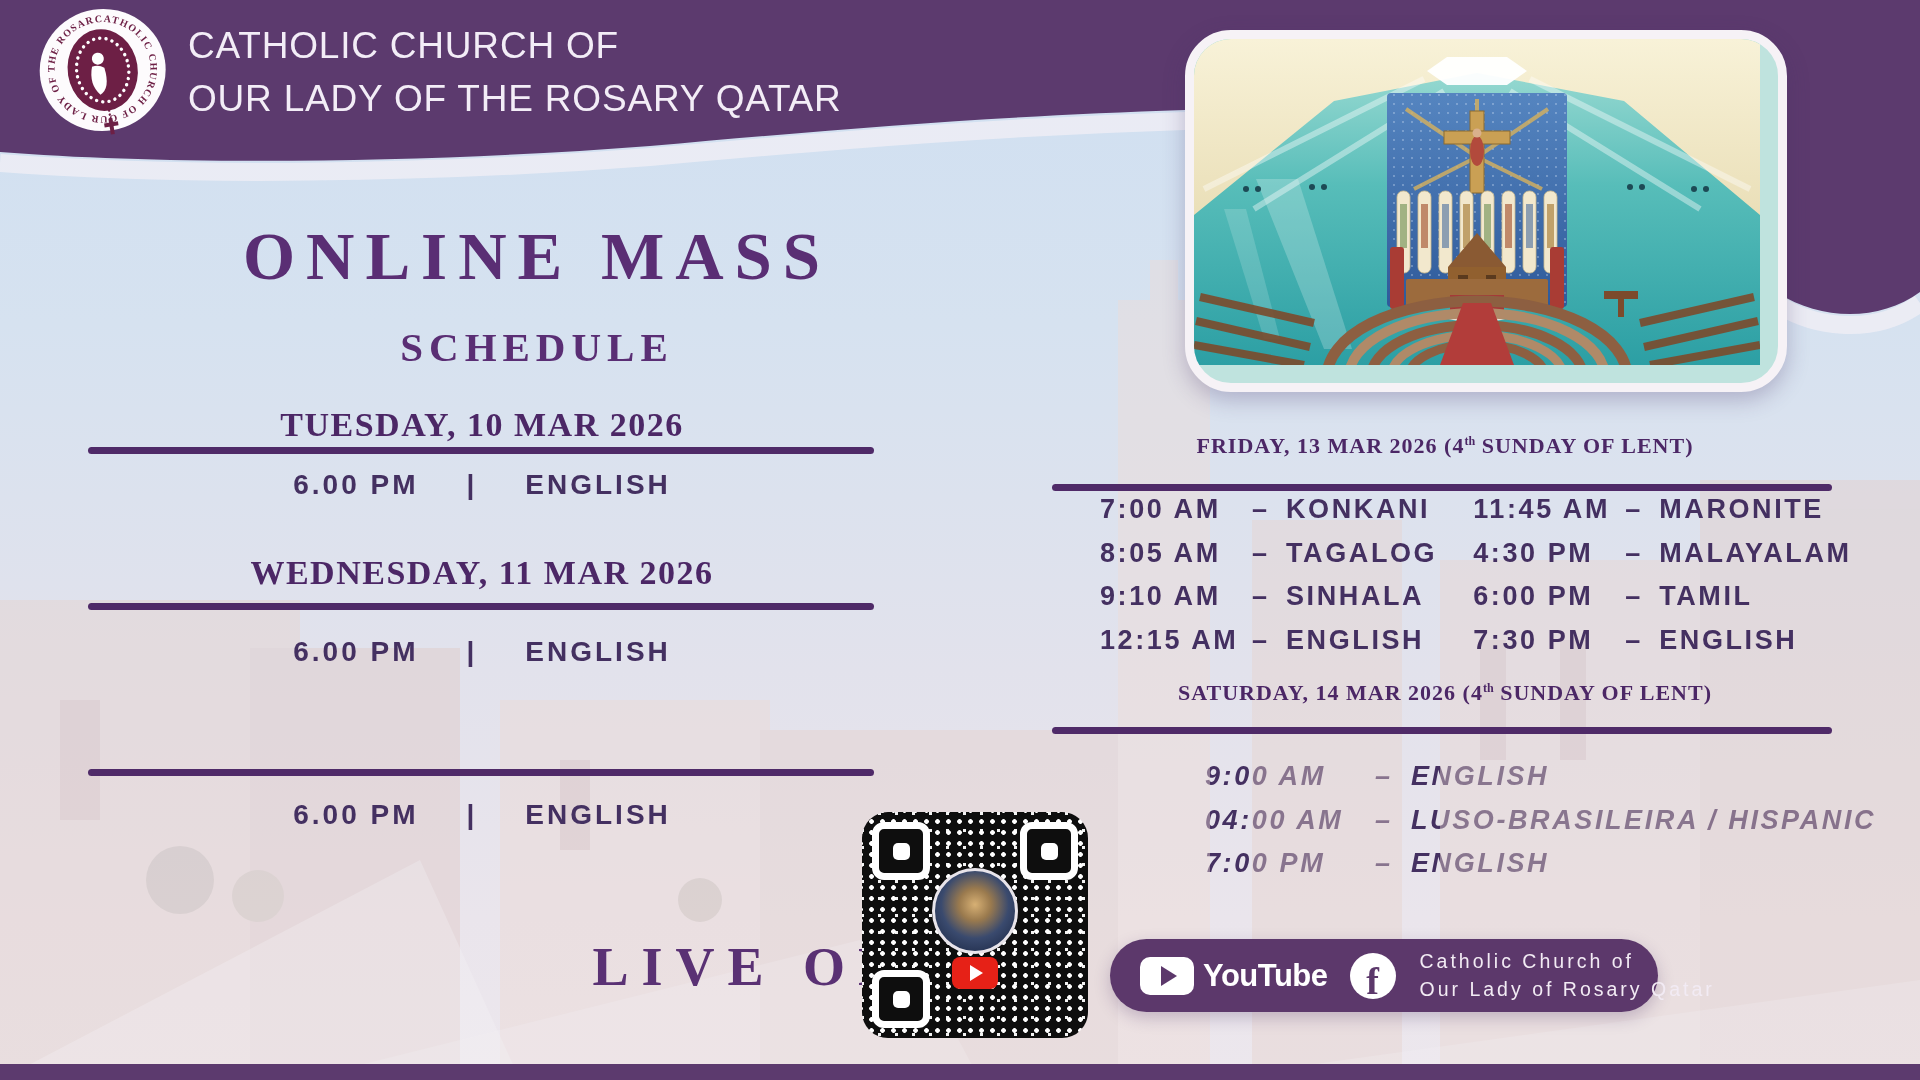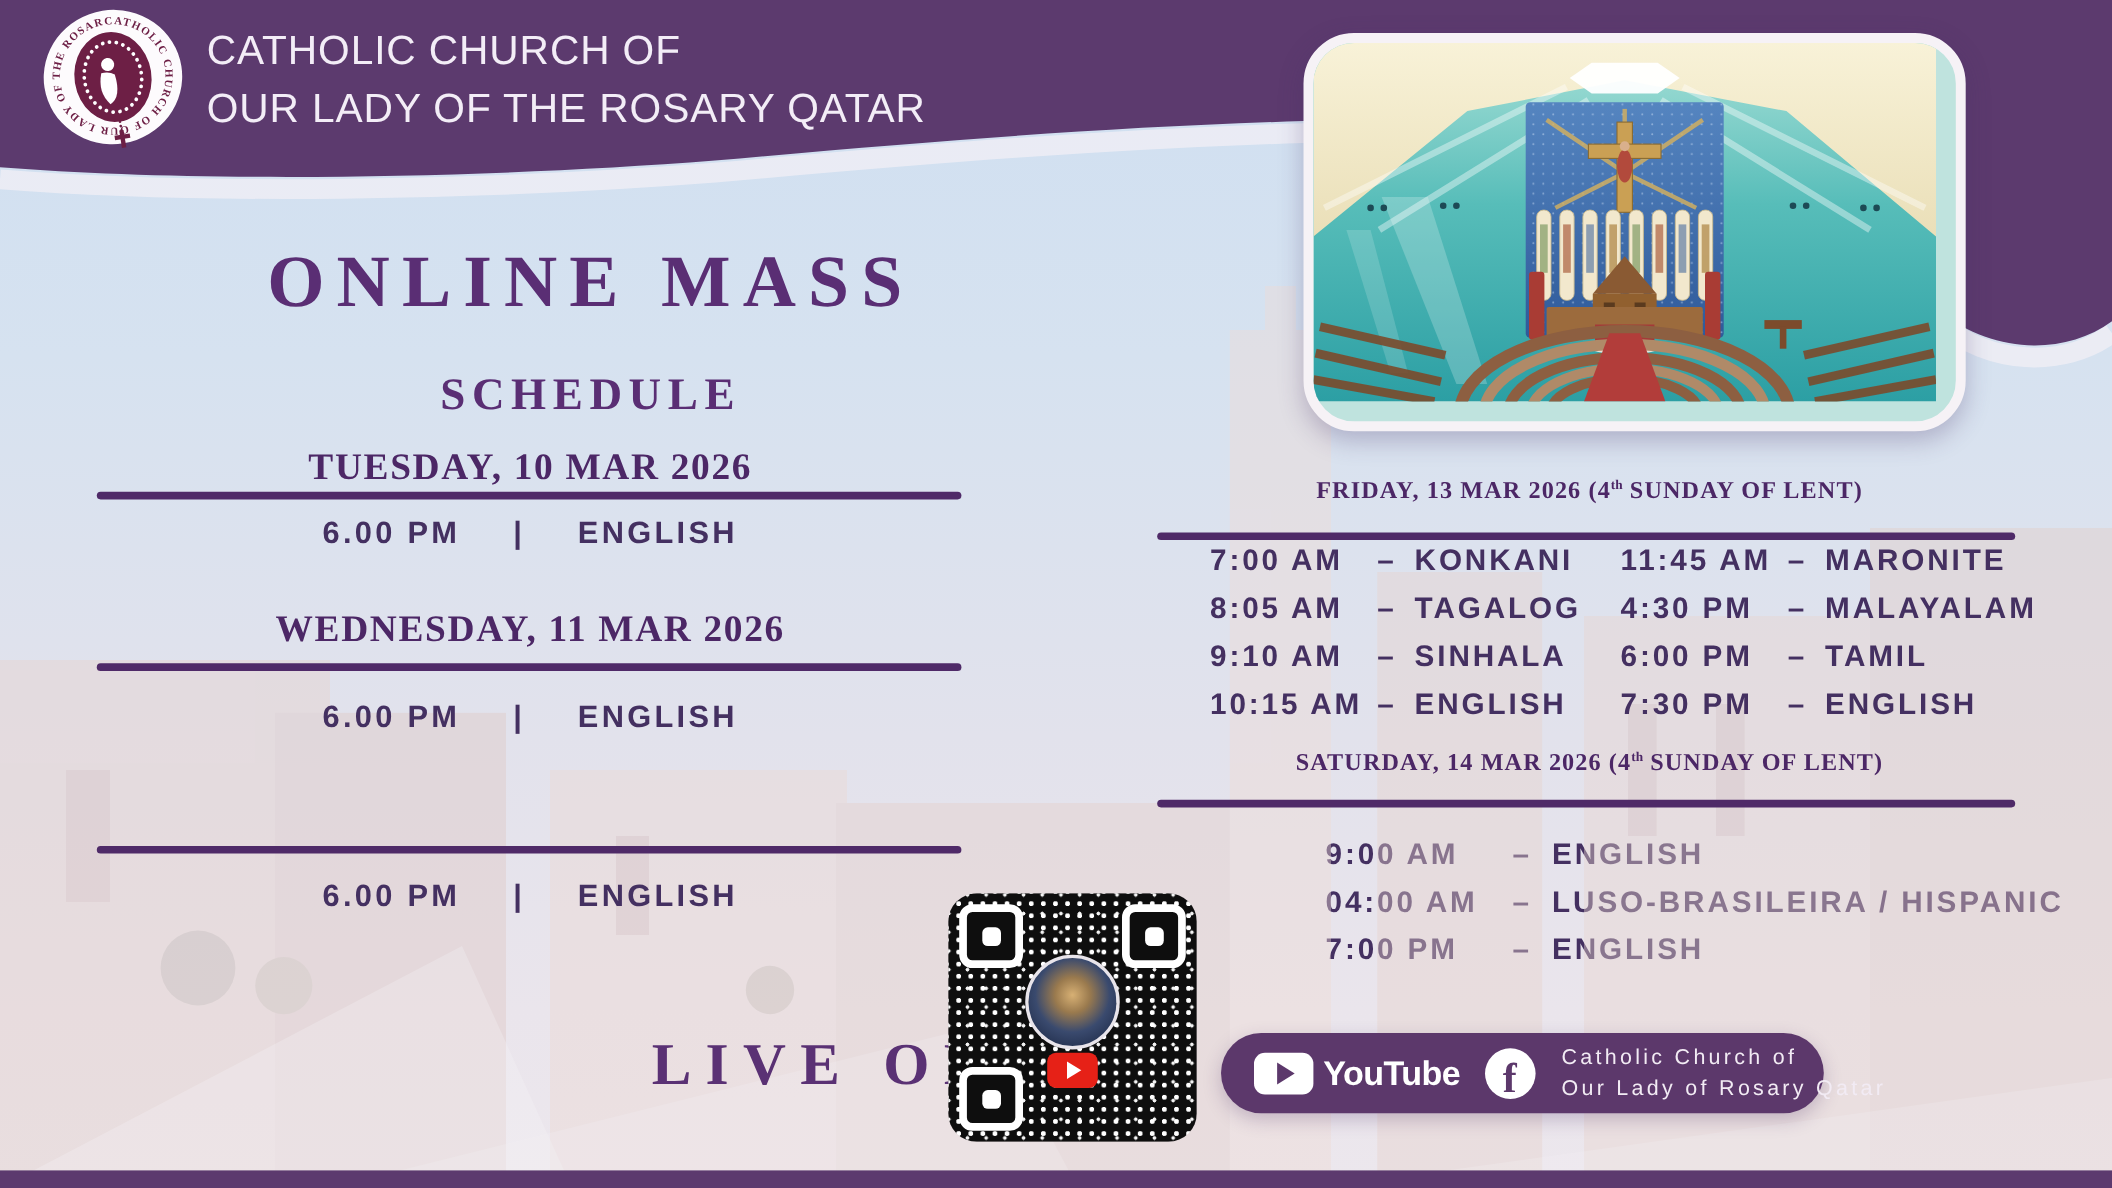--- a/index.html
+++ b/index.html
@@ -24,21 +24,21 @@
 
   
   .photo-frame{left:1185px;top:30px;width:584px;height:344px;z-index:3;
     border:9px solid #f6f2f6;border-radius:46px;overflow:hidden;
     box-shadow:0 8px 22px rgba(70,45,100,.28);background:#bfe3de;}
 
   
   .serif{font-family:"Liberation Serif","DejaVu Serif",serif;}
   .title-1{left:187px;top:218px;width:700px;text-align:center;z-index:4;
     font-size:67px;font-weight:bold;letter-spacing:11px;color:#5a2e74;}
-  .title-2{left:187px;top:334px;width:700px;text-align:center;z-index:4;
+  .title-2{left:187px;top:323px;width:700px;text-align:center;z-index:4;
     font-size:41px;font-weight:bold;letter-spacing:6px;color:#5a2e74;}
 
   
   .day-heading{left:88px;width:788px;text-align:center;z-index:4;
     font-size:34px;font-weight:bold;letter-spacing:1.5px;color:#4c2766;}
   .day-line{left:88px;width:786px;height:7px;border-radius:4px;background:#4f2a68;z-index:4}
   .day-time{left:88px;width:788px;z-index:4;display:flex;justify-content:center;align-items:center;gap:48px;
     font-size:28px;font-weight:bold;letter-spacing:3px;color:#443061;}
 
   
@@ -46,21 +46,21 @@
     font-size:22px;font-weight:bold;letter-spacing:1px;color:#4c2766;}
   .r-heading sup{font-size:.55em;vertical-align:super;letter-spacing:0;}
   .r-line{left:1052px;width:780px;height:7px;border-radius:4px;background:#4f2a68;z-index:4}
 
   .mass-cols{left:1100px;top:488px;z-index:4;display:flex;gap:36px;}
   .mass-grid{display:grid;grid-auto-rows:43.5px;align-items:center;}
   .mass-row{display:grid;grid-template-columns:152px 34px auto;align-items:center;
     font-size:27px;font-weight:bold;letter-spacing:2.6px;color:#443061;}
   .mass-row .t{white-space:nowrap}
   .sat-rows{left:1205px;top:755px;}
-  .sat-rows .mass-row{grid-template-columns:170px 36px auto;}
+  .sat-rows .mass-row{grid-template-columns:170px 36px auto;font-style:italic;}
 
   
   .live-on{left:370px;top:936px;width:540px;text-align:right;z-index:4;
     font-size:54px;font-weight:bold;letter-spacing:13px;color:#5a3174;}
 
   .qr{left:862px;top:812px;width:226px;height:226px;z-index:4;border-radius:26px;
     background-color:#0e0e0e;
     background-image:
       radial-gradient(circle,#ffffff 2.1px,transparent 2.5px),
       radial-gradient(circle,#f3f3f3 1.6px,transparent 2.0px);
@@ -301,21 +301,21 @@
         <span class="t">8:05 AM</span>
           <span>–</span>
           <span>TAGALOG</span>
       </div>
       <div class="mass-row">
         <span class="t">9:10 AM</span>
           <span>–</span>
           <span>SINHALA</span>
       </div>
       <div class="mass-row">
-        <span class="t">10:15 AM</span>
+        <span class="t">12:15 AM</span>
           <span>–</span>
           <span>ENGLISH</span>
       </div>
     </div>
     <div class="mass-grid">
       <div class="mass-row">
         <span class="t">11:45 AM</span>
           <span>–</span>
           <span>MARONITE</span>
       </div>

